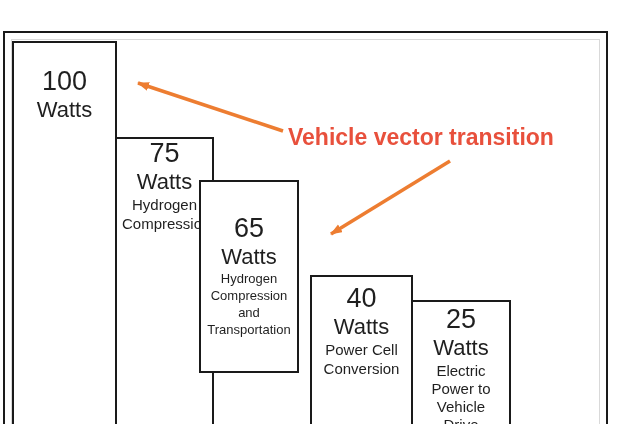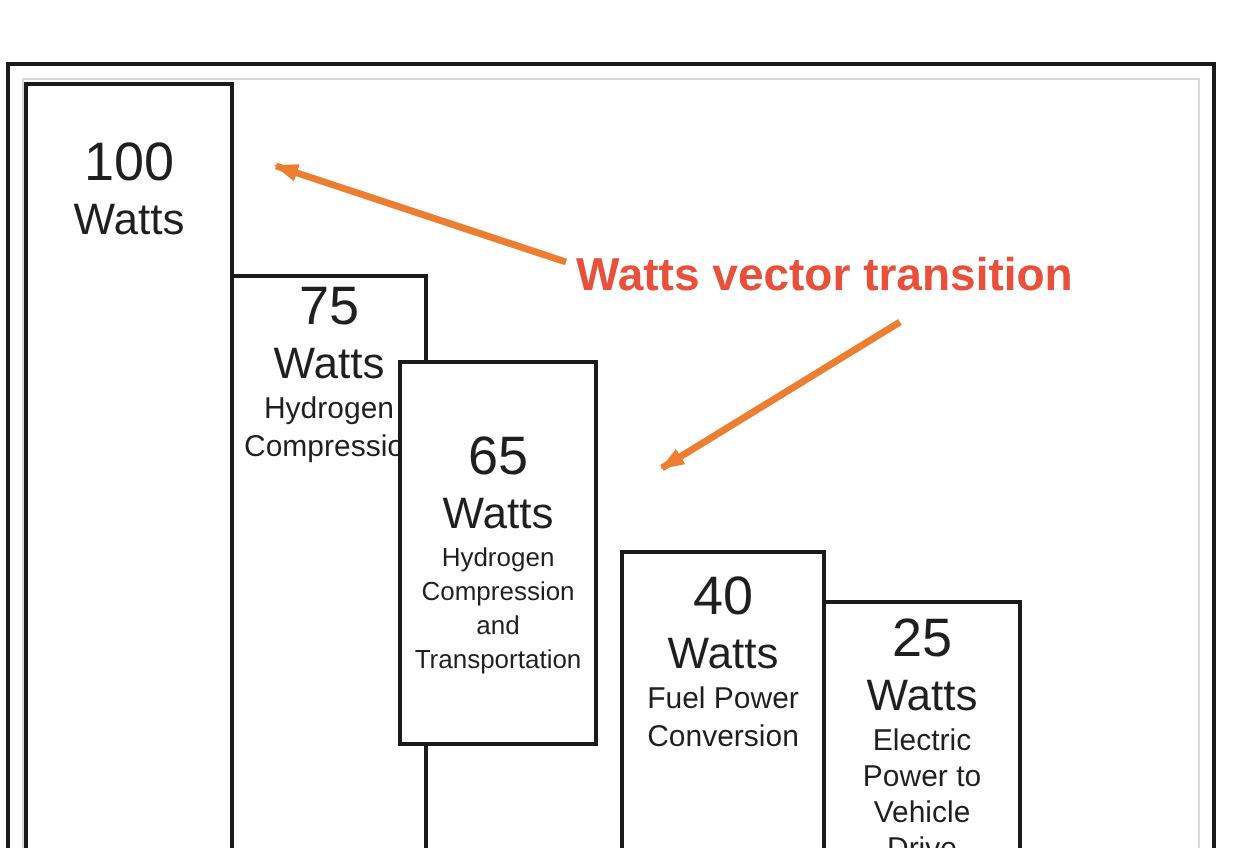--- a/index.html
+++ b/index.html
@@ -46,33 +46,33 @@
 
   <div class="bar bar3">
     <div class="num">65</div>
     <div class="unit">Watts</div>
     <div class="stage">Hydrogen Compression and Transportation</div>
   </div>
 
   <div class="bar bar4">
     <div class="num">40</div>
     <div class="unit">Watts</div>
-    <div class="stage">Fuel Power Conversion</div>
+    <div class="stage">Power Cell Conversion</div>
   </div>
 
   <div class="bar bar5">
     <div class="num">25</div>
     <div class="unit">Watts</div>
     <div class="stage">Electric Power to Vehicle Drive</div>
   </div>
 
   <svg id="arrow-layer" viewBox="0 0 617 424" xmlns="http://www.w3.org/2000/svg">
     <defs>
       <marker id="ah" markerUnits="userSpaceOnUse" markerWidth="16" markerHeight="14" refX="11" refY="4.5" orient="auto">
         <path d="M0,0 L12,4.5 L0,9 Z" fill="#ED7D31"></path>
       </marker>
     </defs>
     <line x1="283" y1="103" x2="138" y2="55" stroke="#ED7D31" stroke-width="3.5" marker-end="url(#ah)"></line>
     <line x1="450" y1="133" x2="331" y2="206" stroke="#ED7D31" stroke-width="3.5" marker-end="url(#ah)"></line>
   </svg>
 
-  <div id="annotation-label">Watts vector transition</div>
+  <div id="annotation-label">Vehicle vector transition</div>
 </div>
 
 </body></html>

